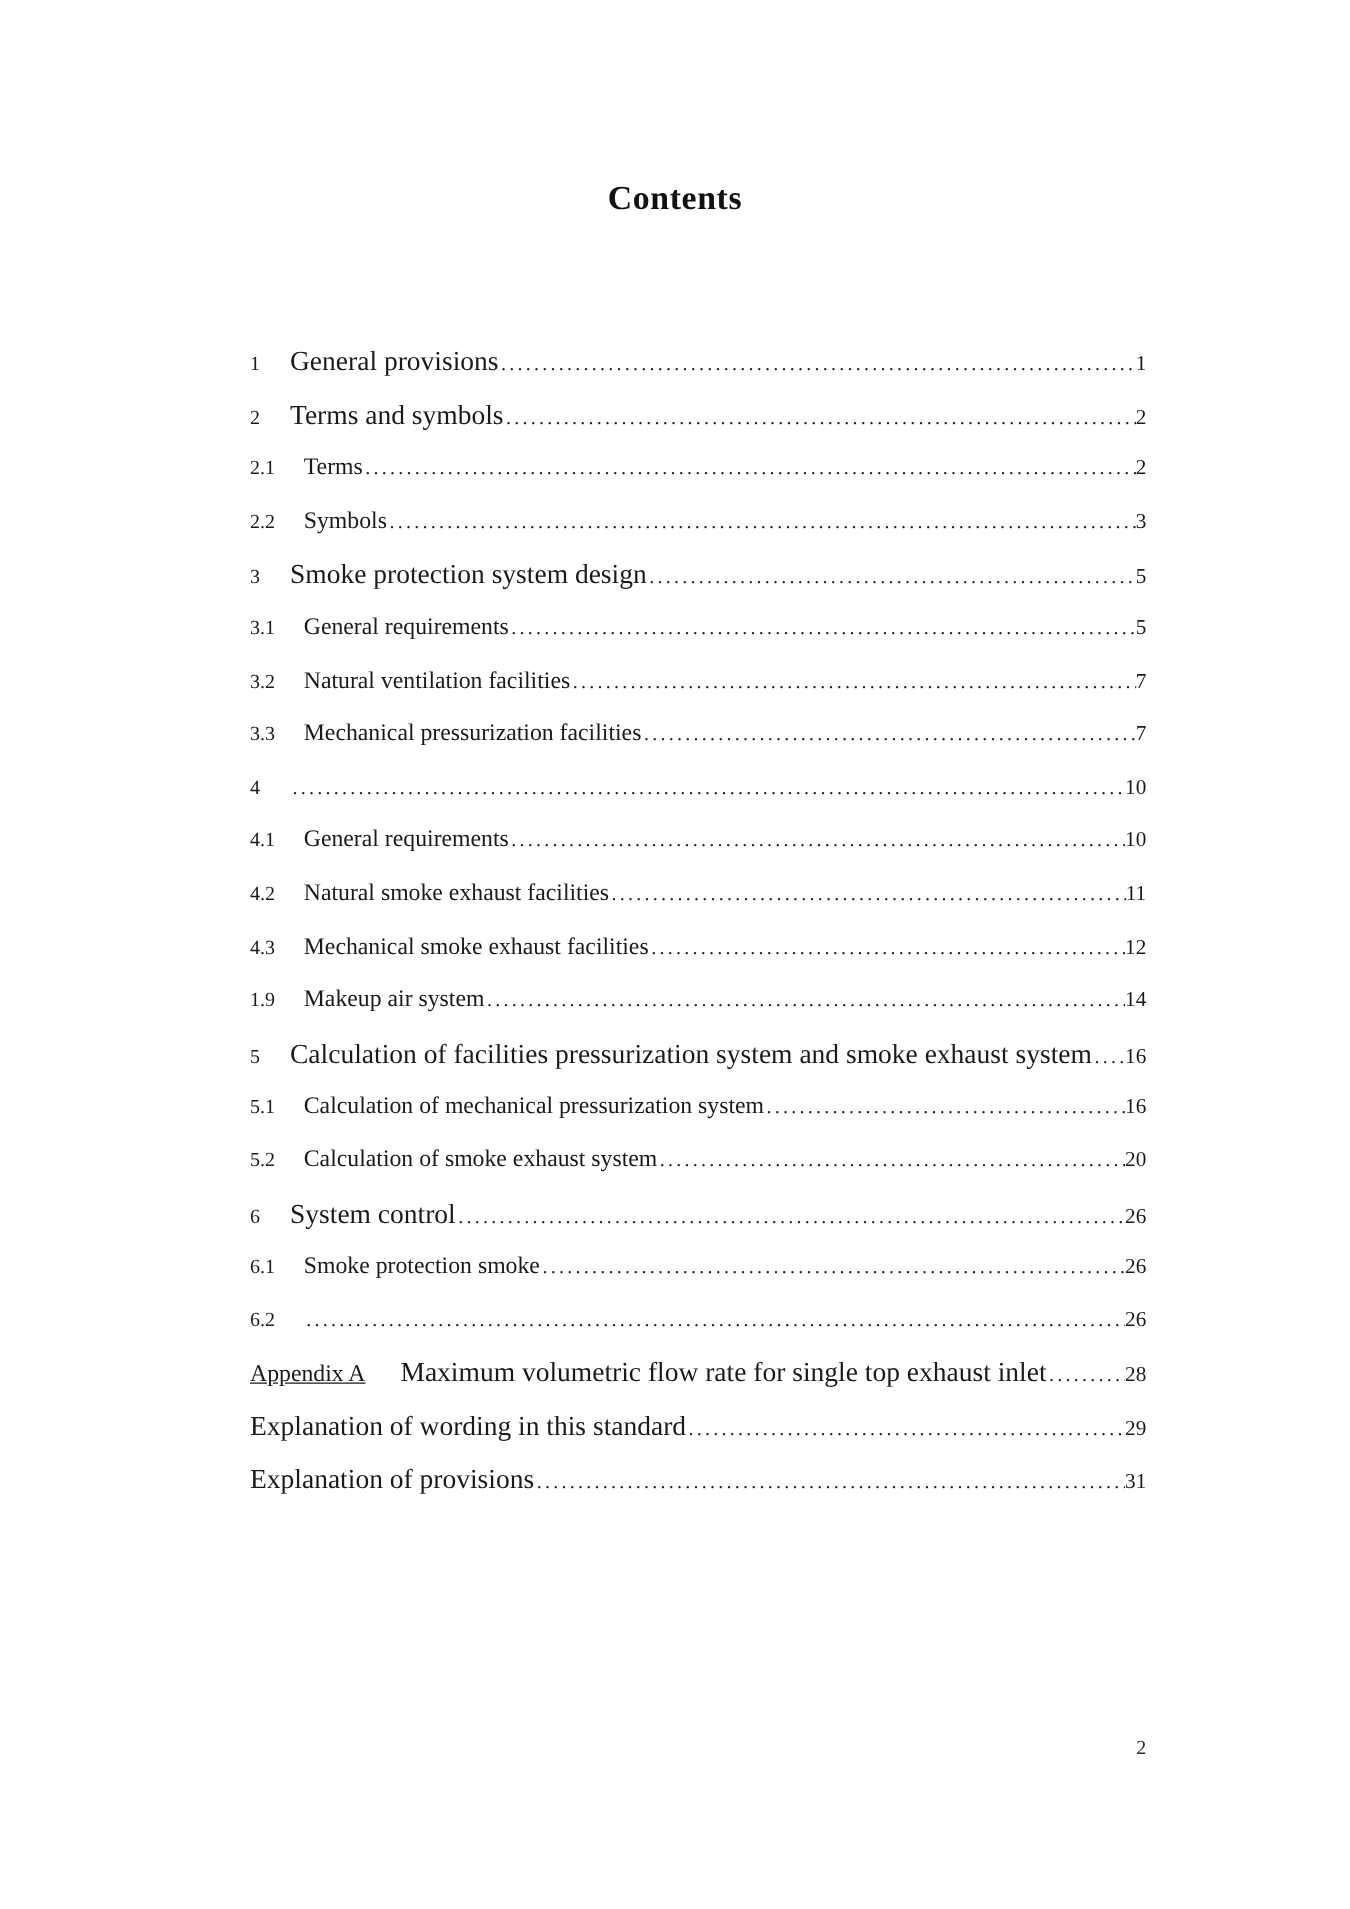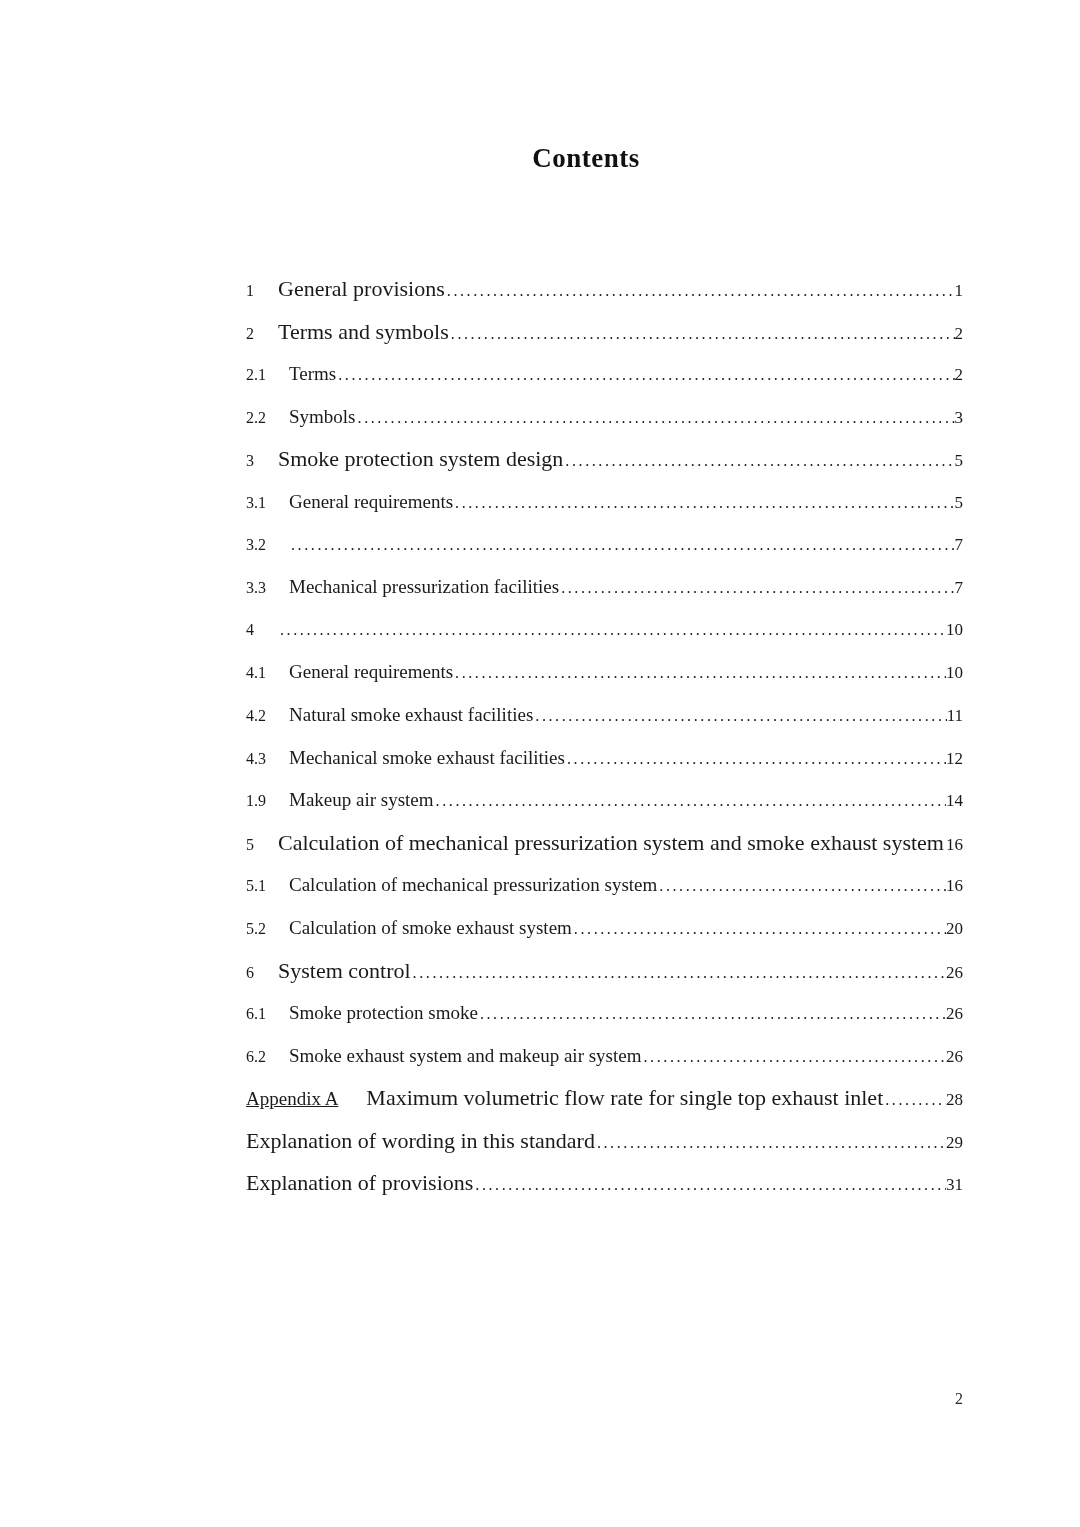--- a/index.html
+++ b/index.html
@@ -9,21 +9,20 @@
     height: 1527px;
     font-family: "Liberation Serif", serif;
     color: #1a1a1a;
     position: relative;
     overflow: hidden;
   }
   .page {
     position: absolute;
     inset: 0;
     background: #ffffff;
-    margin-left: 46px;
   }
   .doc-title {
     position: absolute;
     top: 143px;
     left: 0;
     width: 1080px;
     text-align: center;
     font-size: 27px;
     font-weight: 700;
     letter-spacing: 0.5px;
@@ -133,20 +132,21 @@
 
     <div class="toc-row l2">
       <span class="num">3.1</span>
       <span class="label">General requirements</span>
       <span class="dots"></span>
       <span class="page-num">5</span>
     </div>
 
     <div class="toc-row l2">
       <span class="num">3.2</span>
+      <span class="label">Natural ventilation facilities</span>
       <span class="dots"></span>
       <span class="page-num">7</span>
     </div>
 
     <div class="toc-row l2">
       <span class="num">3.3</span>
       <span class="label">Mechanical pressurization facilities</span>
       <span class="dots"></span>
       <span class="page-num">7</span>
     </div>
@@ -180,21 +180,21 @@
 
     <div class="toc-row l2">
       <span class="num">1.9</span>
       <span class="label">Makeup air system</span>
       <span class="dots"></span>
       <span class="page-num">14</span>
     </div>
 
     <div class="toc-row l1">
       <span class="num">5</span>
-      <span class="label">Calculation of mechanical pressurization system and smoke exhaust system</span>
+      <span class="label">Calculation of facilities pressurization system and smoke exhaust system</span>
       <span class="dots"></span>
       <span class="page-num">16</span>
     </div>
 
     <div class="toc-row l2">
       <span class="num">5.1</span>
       <span class="label">Calculation of mechanical pressurization system</span>
       <span class="dots"></span>
       <span class="page-num">16</span>
     </div>
@@ -215,21 +215,20 @@
 
     <div class="toc-row l2">
       <span class="num">6.1</span>
       <span class="label">Smoke protection smoke</span>
       <span class="dots"></span>
       <span class="page-num">26</span>
     </div>
 
     <div class="toc-row l2">
       <span class="num">6.2</span>
-      <span class="label">Smoke exhaust system and makeup air system</span>
       <span class="dots"></span>
       <span class="page-num">26</span>
     </div>
 
     <div class="toc-row l1 appendix">
       <span class="num">Appendix A</span>
       <span class="label">Maximum volumetric flow rate for single top exhaust inlet</span>
       <span class="dots"></span>
       <span class="page-num">28</span>
     </div>

